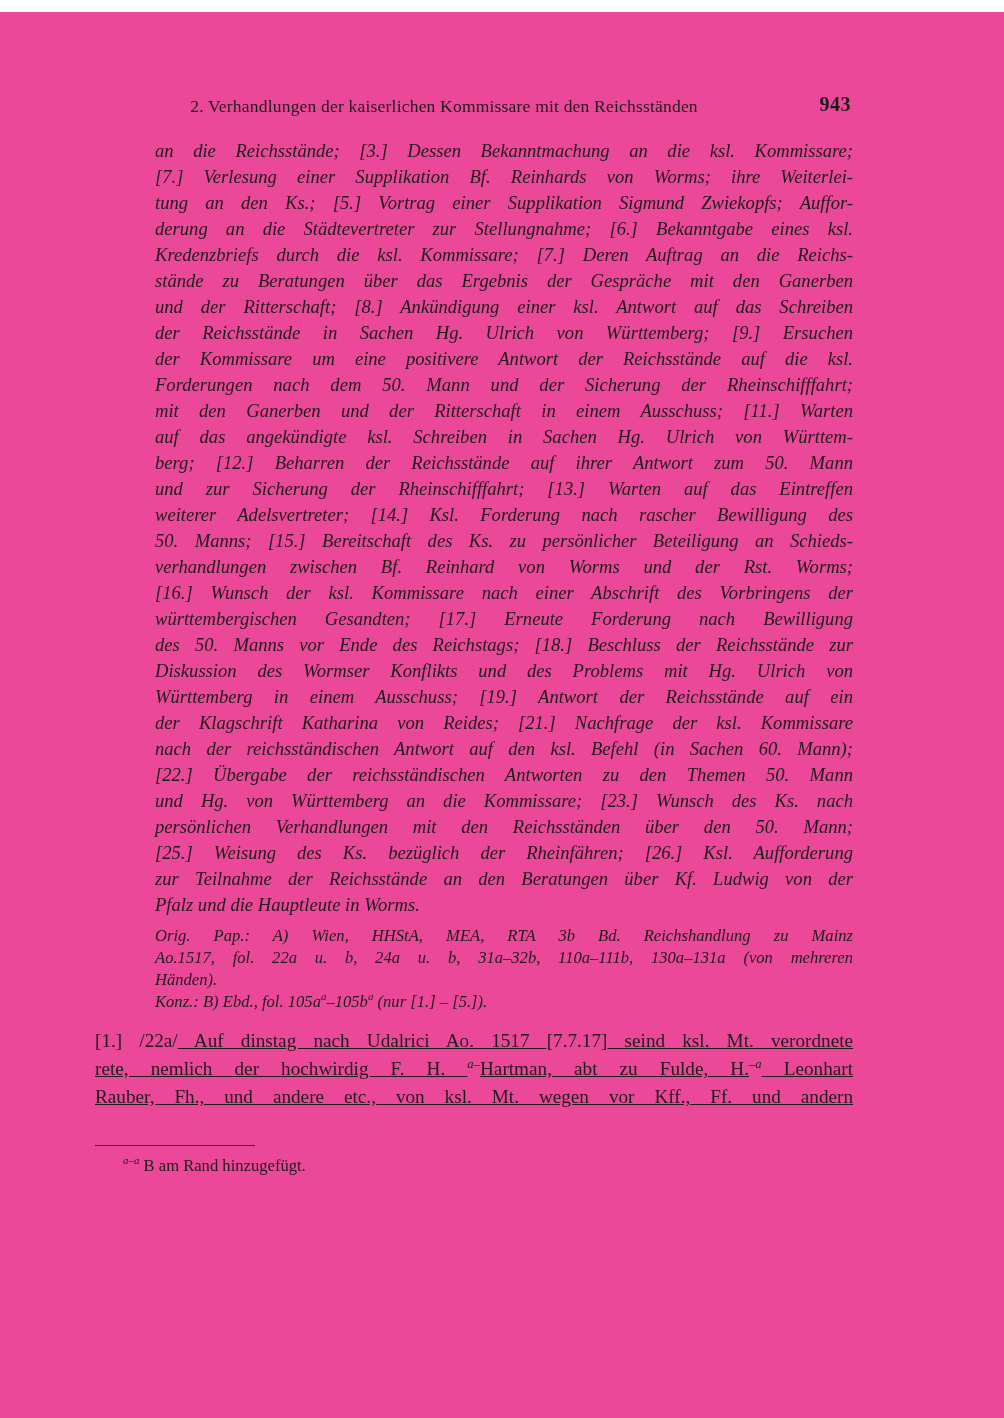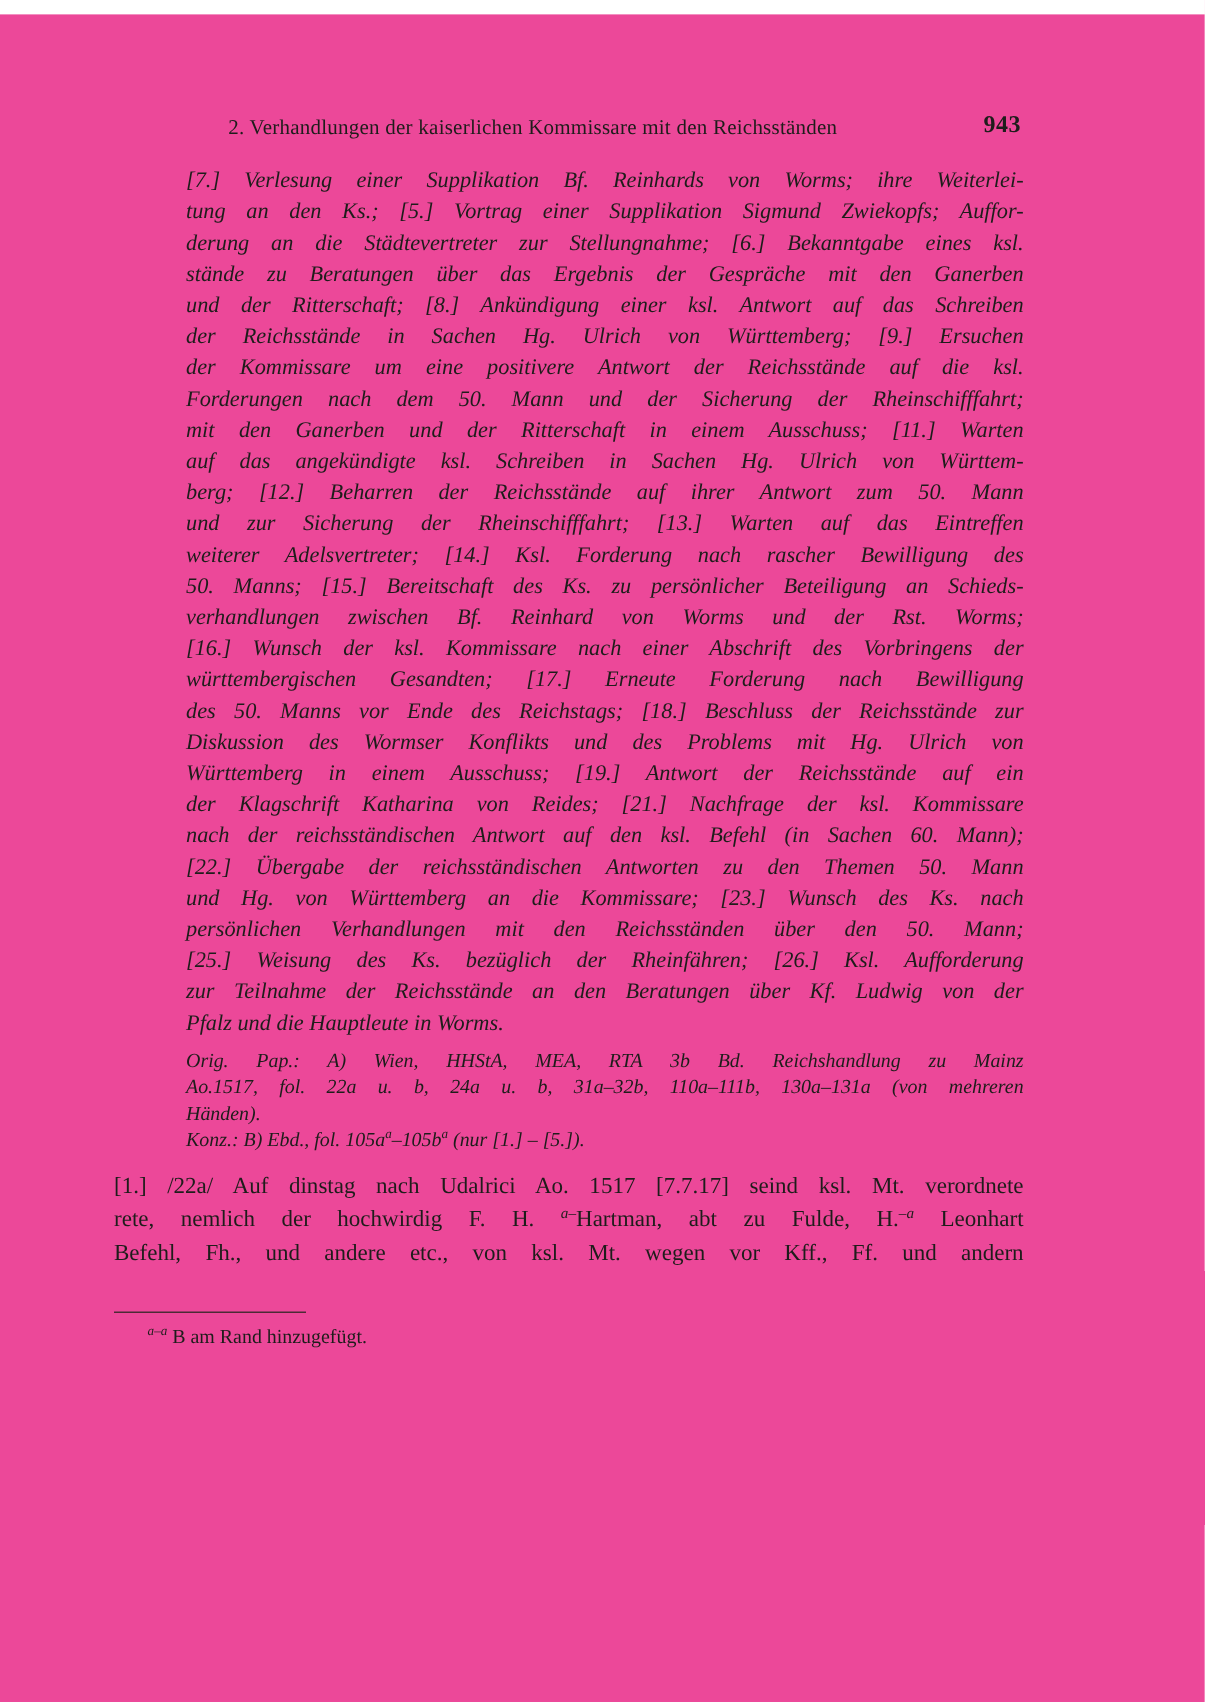--- a/index.html
+++ b/index.html
@@ -38,21 +38,21 @@
   .summary {
     margin: 16px 0 0 60px;
     font-style: italic;
     font-size: 18.6px;
     line-height: 26px;
   }
   .line { text-align: justify; text-align-last: justify; text-justify: inter-word; }
   .last-left .line:last-child { text-align-last: left; }
   .source-notes { margin: 7px 0 0 60px; font-size: 16.6px; line-height: 22px; font-style: italic; }
   .body-text { margin-top: 14px; font-size: 19.2px; line-height: 28px; }
-  .seg-r { font-style: normal; }
+  .seg-r { font-style: normal; text-decoration: underline; }
   .seg-i { }
   .seg-sup, .seg-isup { vertical-align: super; font-size: 0.66em; line-height: 0; }
   .seg-isup { font-style: italic; }
   .footnote-rule {
     margin-top: 34px;
     width: 160px;
     height: 0;
     border-top: 1.6px solid #26241f;
   }
   .footnote {
@@ -67,23 +67,25 @@
 
 <div class="page">
   <div class="content">
 
     <div class="running-header">
       <div class="title">2. Verhandlungen der kaiserlichen Kommissare mit den Reichsständen</div>
       <div class="pagenum">943</div>
     </div>
 
     <div class="summary last-left">
+        <div class="line">an die Reichsstände; [3.] Dessen Bekanntmachung an die ksl. Kommissare;</div>
         <div class="line">[7.] Verlesung einer Supplikation Bf. Reinhards von Worms; ihre Weiterlei-</div>
         <div class="line">tung an den Ks.; [5.] Vortrag einer Supplikation Sigmund Zwiekopfs; Auffor-</div>
         <div class="line">derung an die Städtevertreter zur Stellungnahme; [6.] Bekanntgabe eines ksl.</div>
+        <div class="line">Kredenzbriefs durch die ksl. Kommissare; [7.] Deren Auftrag an die Reichs-</div>
         <div class="line">stände zu Beratungen über das Ergebnis der Gespräche mit den Ganerben</div>
         <div class="line">und der Ritterschaft; [8.] Ankündigung einer ksl. Antwort auf das Schreiben</div>
         <div class="line">der Reichsstände in Sachen Hg. Ulrich von Württemberg; [9.] Ersuchen</div>
         <div class="line">der Kommissare um eine positivere Antwort der Reichsstände auf die ksl.</div>
         <div class="line">Forderungen nach dem 50. Mann und der Sicherung der Rheinschifffahrt;</div>
         <div class="line">mit den Ganerben und der Ritterschaft in einem Ausschuss; [11.] Warten</div>
         <div class="line">auf das angekündigte ksl. Schreiben in Sachen Hg. Ulrich von Württem-</div>
         <div class="line">berg; [12.] Beharren der Reichsstände auf ihrer Antwort zum 50. Mann</div>
         <div class="line">und zur Sicherung der Rheinschifffahrt; [13.] Warten auf das Eintreffen</div>
         <div class="line">weiterer Adelsvertreter; [14.] Ksl. Forderung nach rascher Bewilligung des</div>
@@ -111,20 +113,20 @@
           <div class="line">Händen).</div>
         </div>
       <div class="last-left">
           <div class="line"><span class="seg-i">Konz.: B) Ebd., fol. 105a</span><span class="seg-isup">a</span><span class="seg-i">–105b</span><span class="seg-isup">a</span><span class="seg-i"> (nur [1.] – [5.]).</span></div>
         </div>
     </div>
 
     <div class="body-text">
         <div class="line"><span class="seg-i">[1.] /22a/</span><span class="seg-r"> Auf dinstag nach Udalrici Ao. 1517 </span><span class="seg-i">[7.7.17]</span><span class="seg-r"> seind ksl. Mt. verordnete</span></div>
         <div class="line"><span class="seg-r">rete, nemlich der hochwirdig F. H. </span><span class="seg-isup">a–</span><span class="seg-r">Hartman, abt zu Fulde, H.</span><span class="seg-isup">–a</span><span class="seg-r"> Leonhart</span></div>
-        <div class="line"><span class="seg-r">Befehl, Fh., und andere etc., von ksl. Mt. wegen vor Kff., Ff. und andern</span></div>
+        <div class="line"><span class="seg-r">Rauber, Fh., und andere etc., von ksl. Mt. wegen vor Kff., Ff. und andern</span></div>
       </div>
 
     <div class="footnote-rule"></div>
     <div class="footnote"><span class="seg-isup">a–a</span><span class="seg-i"> B am Rand hinzugefügt.</span></div>
 
   </div>
 </div>
 
 </body></html>

